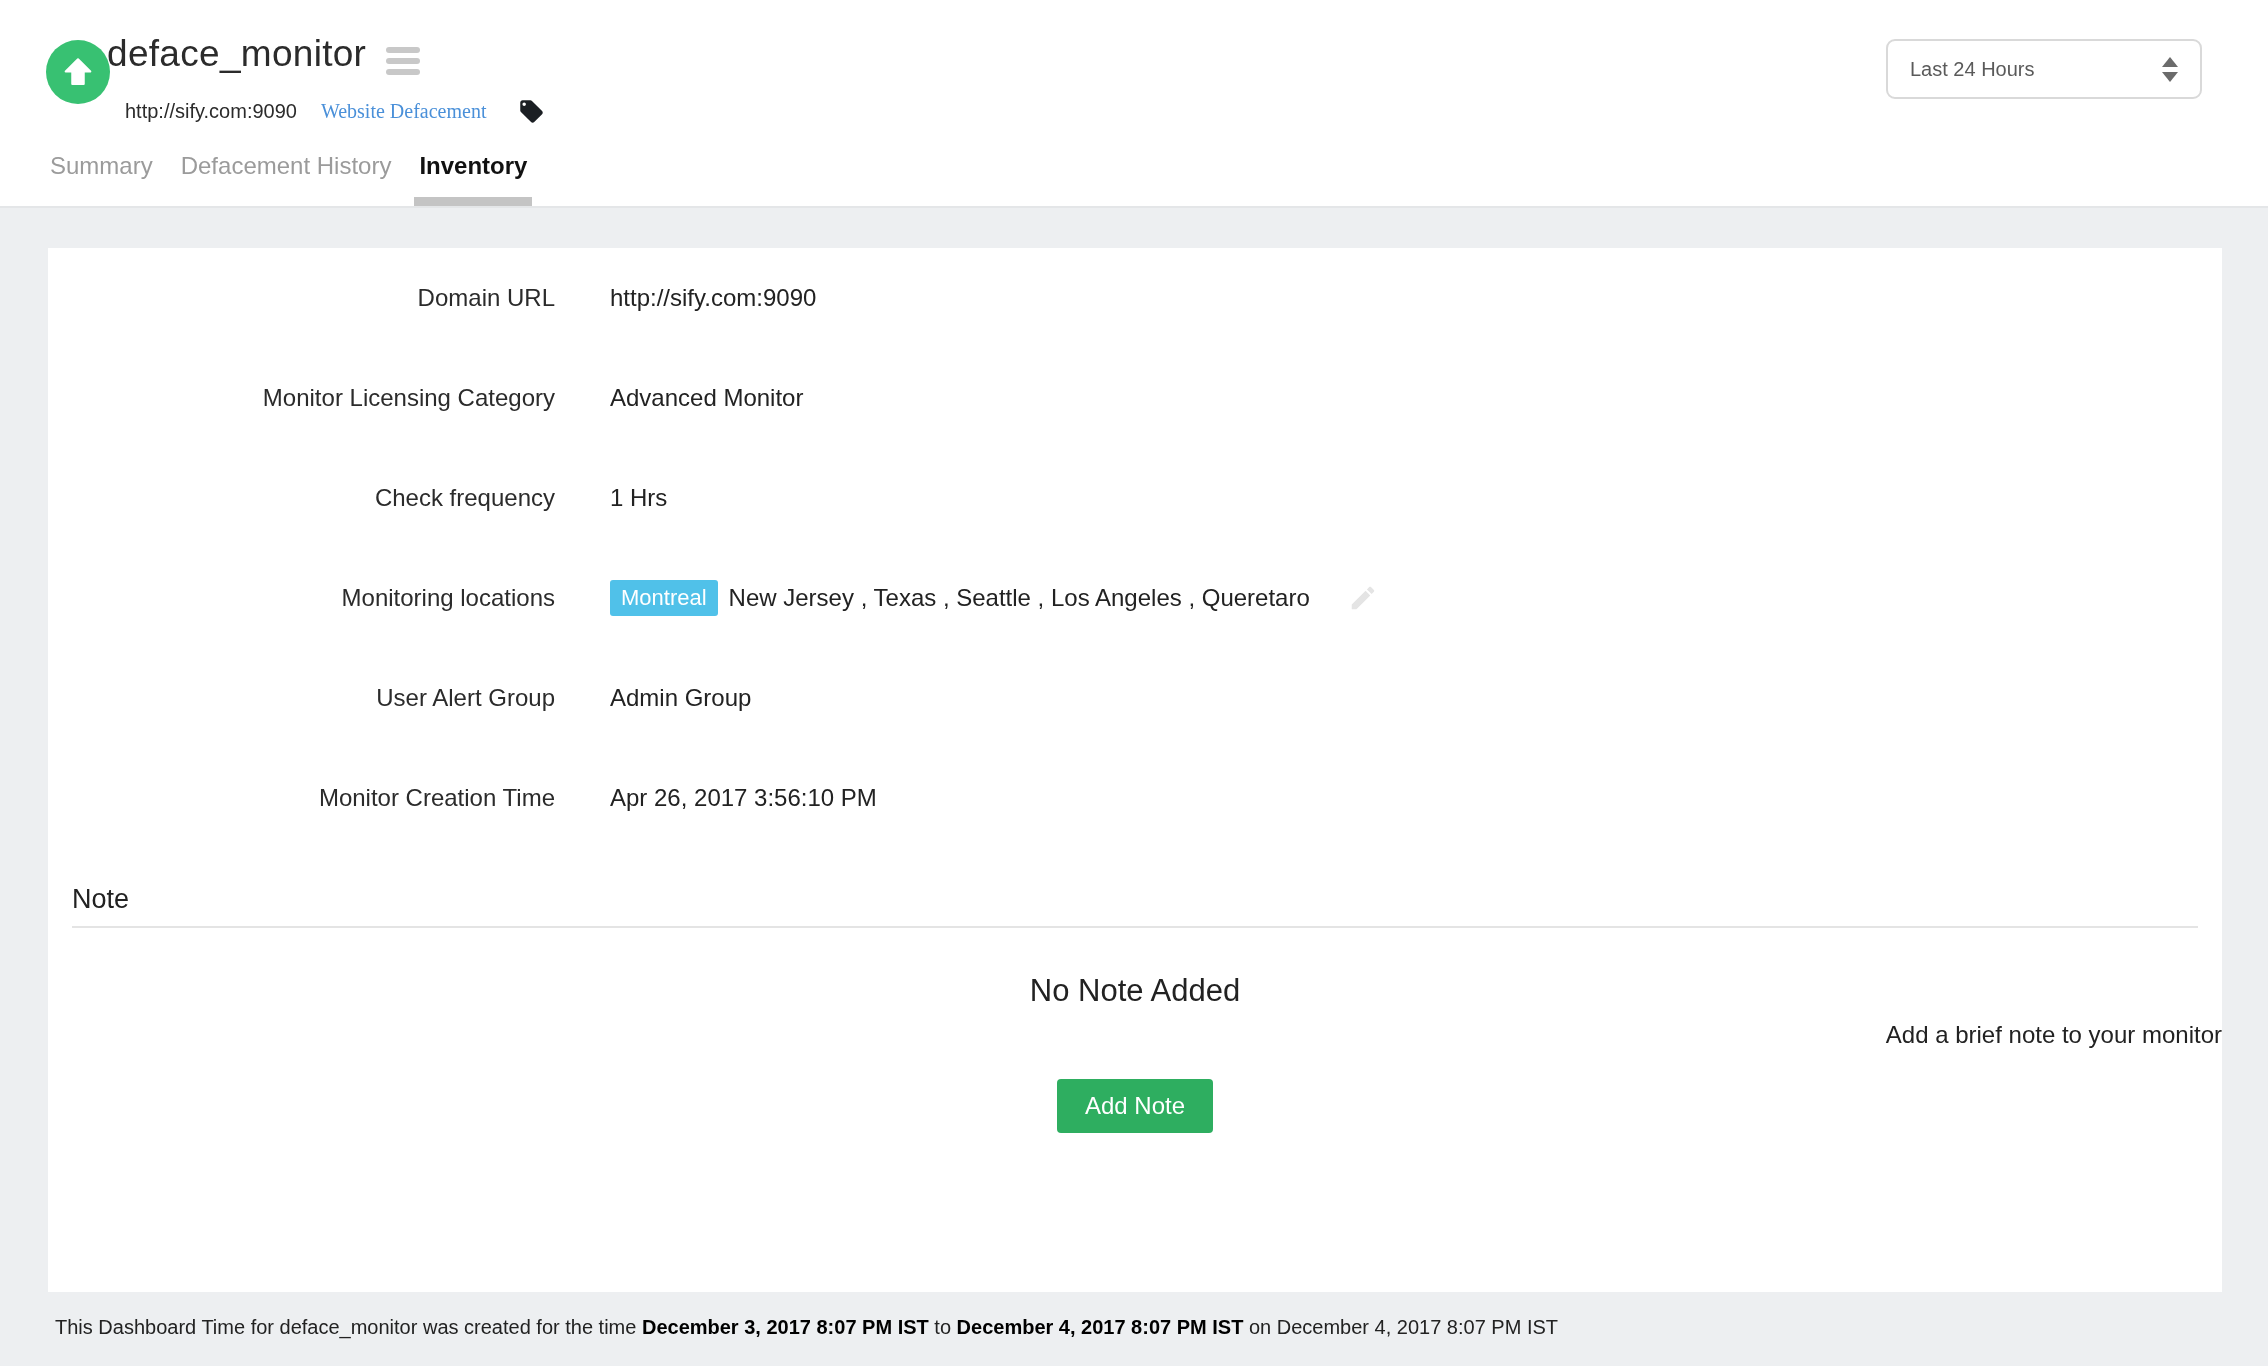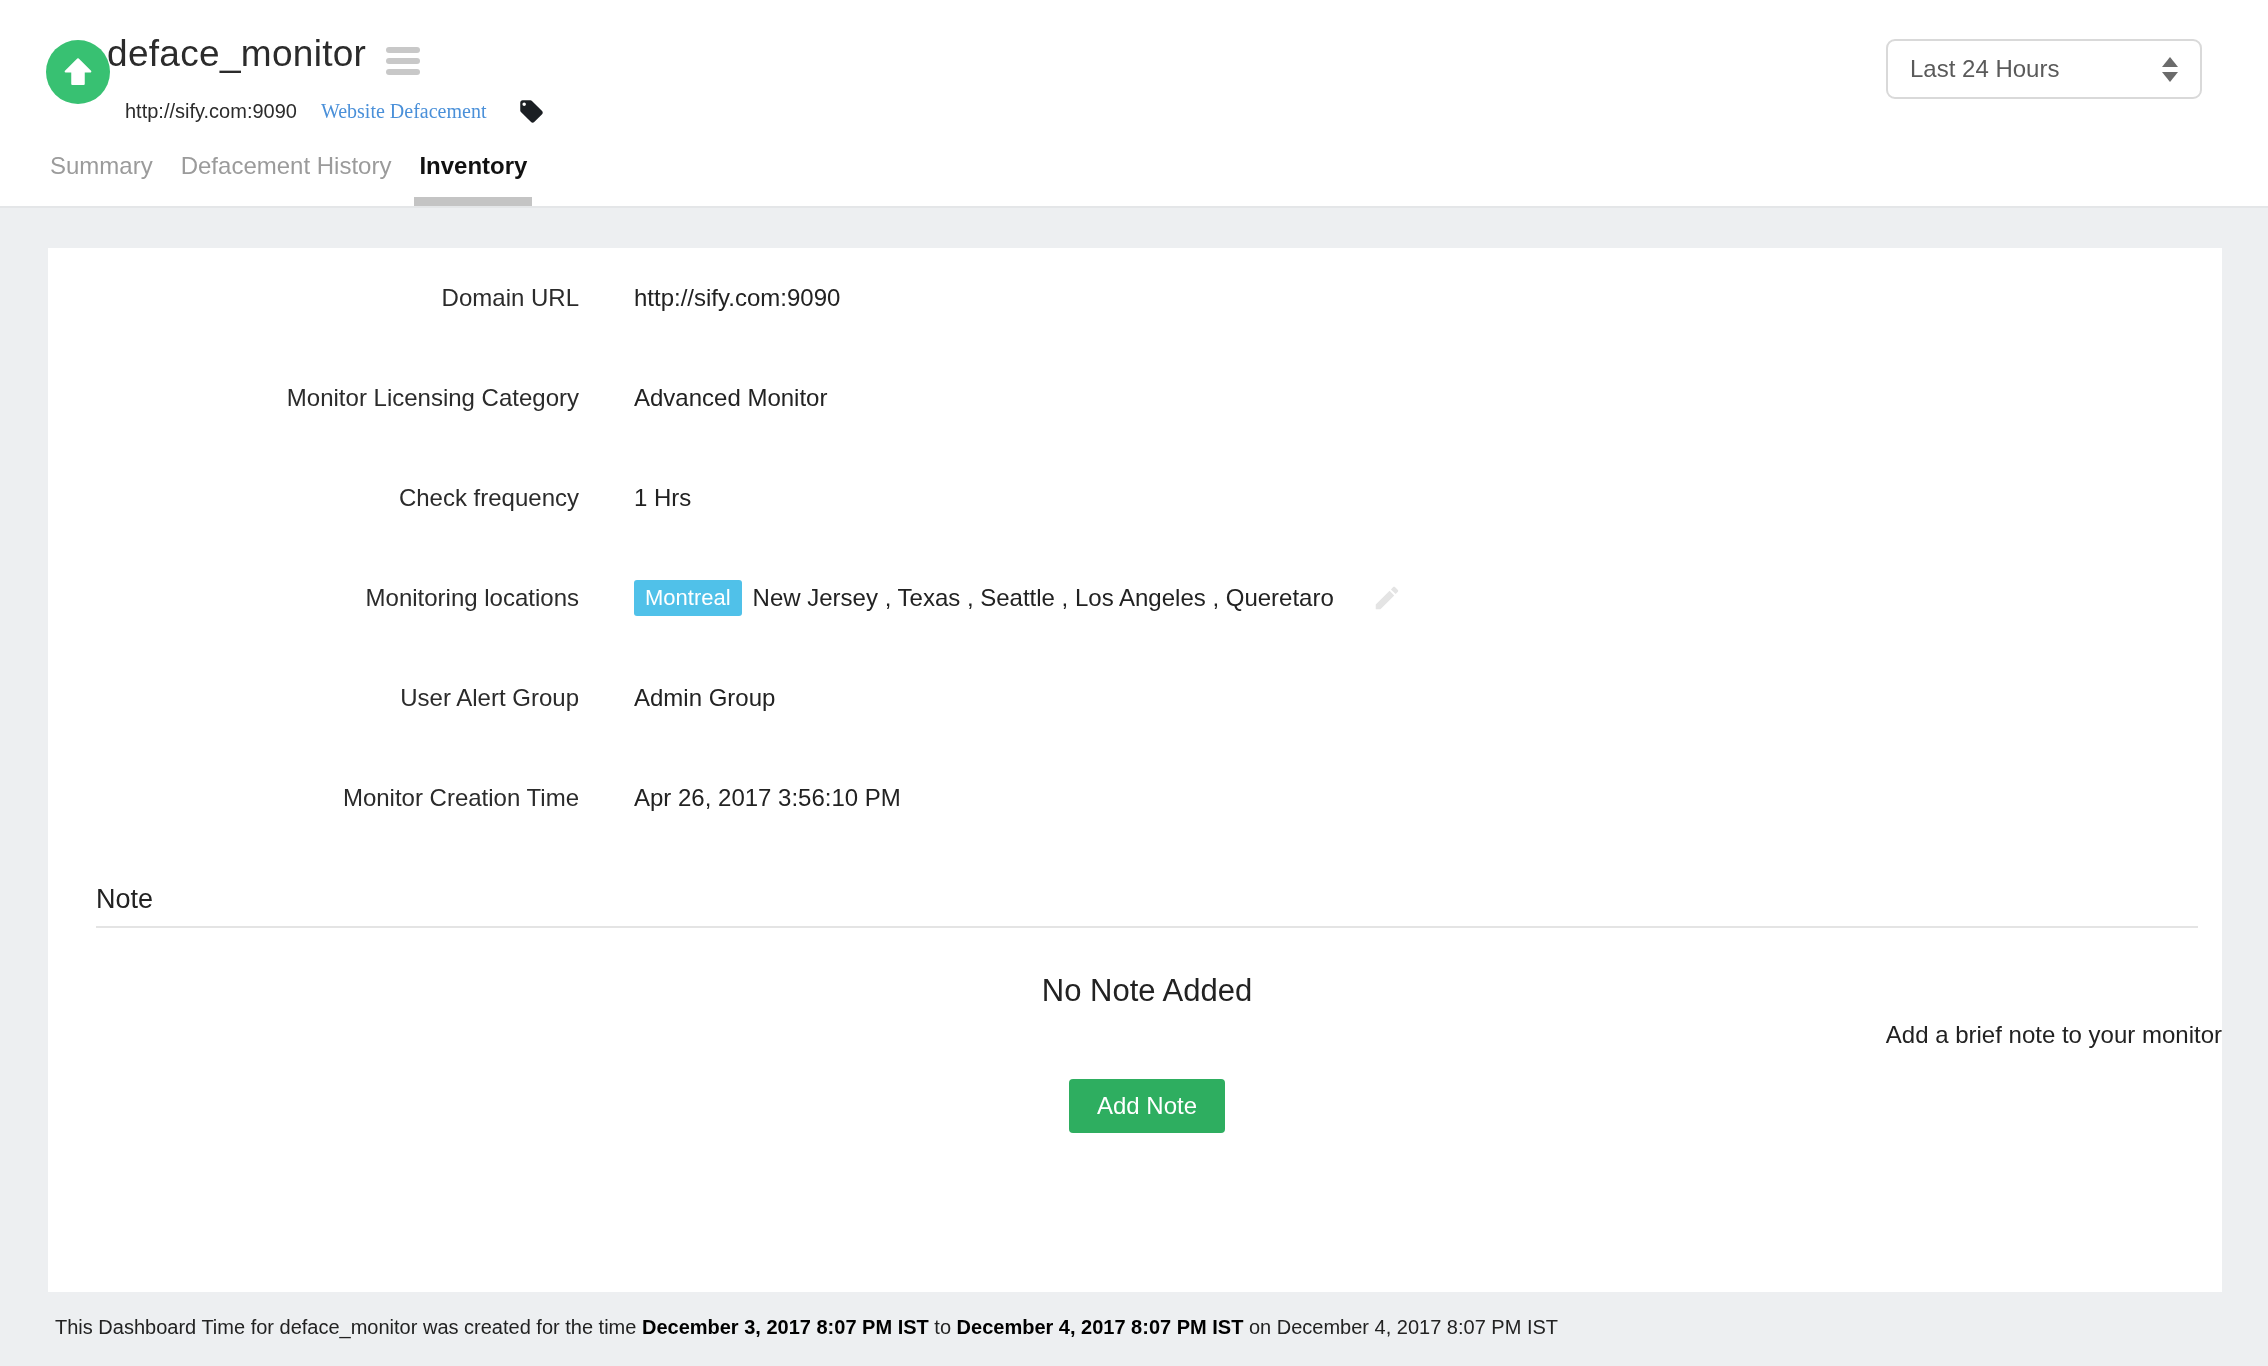--- a/index.html
+++ b/index.html
@@ -36,21 +36,21 @@
     display:flex; align-items:center; font-size:20px;
   }
   .monitor-url { color:#2b2b2b; }
   .monitor-type { color:#4a90d9; margin-left:24px; text-decoration:none; cursor:pointer;font-family:Liberation Serif, serif; }
   .tag-wrap { margin-left:32px; display:flex; align-items:center; cursor:pointer; }
 
   .range-select {
     position:absolute; left:1886px; top:39px; width:316px; height:60px;
     border:2px solid #d9d9d9; border-radius:9px; background:#fff;
     display:flex; align-items:center; padding:0 22px;
-    font-size:24px; color:#5a5a5a; cursor:pointer;
+    font-size:20px; color:#5a5a5a; cursor:pointer;
   }
   .stepper { margin-left:auto; display:flex; flex-direction:column; align-items:center; }
   .stepper .up {
     width:0; height:0; border-left:8px solid transparent; border-right:8px solid transparent;
     border-bottom:10px solid #6b6b6b; margin-bottom:5px;
   }
   .stepper .down {
     width:0; height:0; border-left:8px solid transparent; border-right:8px solid transparent;
     border-top:10px solid #6b6b6b;
   }
@@ -63,21 +63,20 @@
   .tab.active { color:#111; font-weight:700; position:relative; }
   .tab.active::after {
     content:""; position:absolute; left:-5px; right:-5px; bottom:-26px;
     height:9px; background:#c4c4c4;
   }
 
   
   .card {
     position:absolute; left:48px; top:248px; width:2174px; height:1044px;
     background:#ffffff;
-    padding-left:24px;
   }
   .row { height:100px; display:flex; align-items:center; font-size:24px; }
   .row-label { width:507px; text-align:right; color:#2b2b2b; flex:0 0 auto; }
   .row-value { padding-left:55px; color:#222; display:flex; align-items:center; }
   .loc-badge {
     background:#50c1e9; color:#fff; font-weight:400; font-size:22px;
     padding:7px 11px; border-radius:3px; margin-right:11px; line-height:1;text-align:right;
   }
   .pencil { margin-left:38px; display:flex; align-items:center; cursor:pointer; }
 

